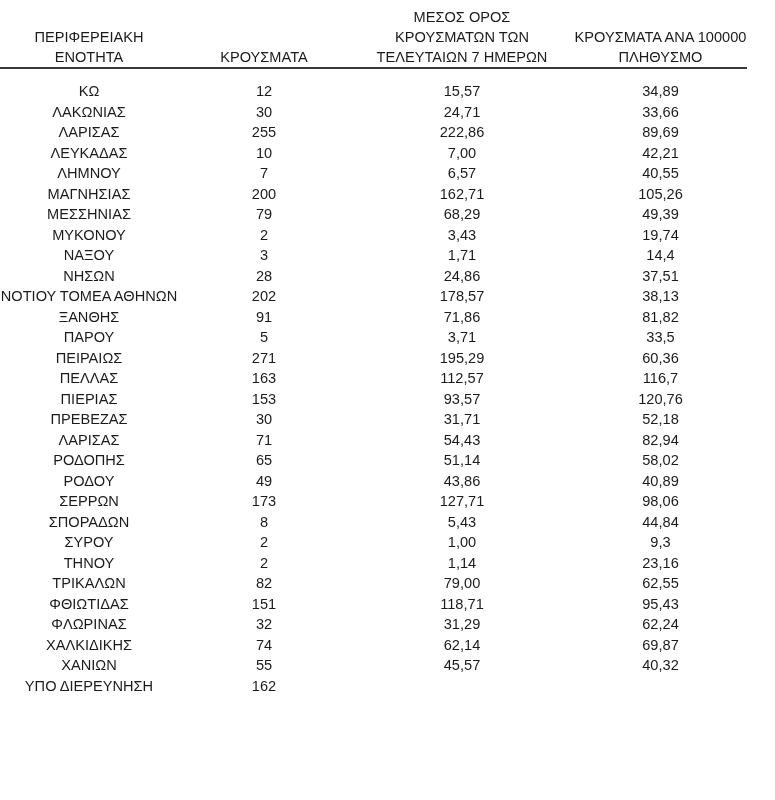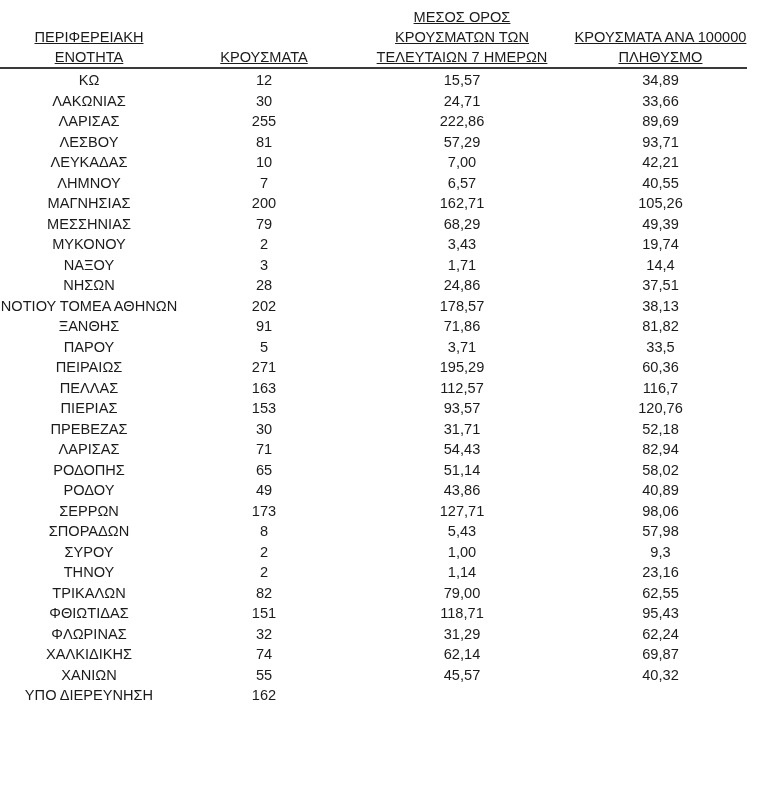--- a/index.html
+++ b/index.html
@@ -35,32 +35,31 @@
   thead th{
     font-weight:normal;
     text-align:center;
     vertical-align:bottom;
     white-space:pre-line;
     line-height:20px;
     padding:0;
     border-bottom:2px solid var(--rule-dark);
     box-shadow:0 1px 0 var(--rule-light);
     overflow:visible;
-    text-decoration:underline;
   }
   tbody td{
     text-align:center;
     height:20.5px;
     line-height:20.5px;
     padding:0;
     white-space:nowrap;
     overflow:visible;
   }
   tbody tr:first-child td{
-    padding-top:1px;
+    padding-top:12px;
   }
 </style>
 </head>
 <body>
 
 <div class="page">
   <table class="cases-table">
     <colgroup>
       <col class="c-region">
       <col class="c-cases">
@@ -94,26 +93,20 @@
   </tr>
 
   <tr>
     <td>ΛΑΡΙΣΑΣ</td>
     <td>255</td>
     <td>222,86</td>
     <td>89,69</td>
   </tr>
 
 
-  <tr>
-    <td>ΛΕΣΒΟΥ</td>
-    <td>81</td>
-    <td>57,29</td>
-    <td>93,71</td>
-  </tr>
 
   <tr>
     <td>ΛΕΥΚΑΔΑΣ</td>
     <td>10</td>
     <td>7,00</td>
     <td>42,21</td>
   </tr>
 
   <tr>
     <td>ΛΗΜΝΟΥ</td>
@@ -232,21 +225,21 @@
     <td>ΣΕΡΡΩΝ</td>
     <td>173</td>
     <td>127,71</td>
     <td>98,06</td>
   </tr>
 
   <tr>
     <td>ΣΠΟΡΑΔΩΝ</td>
     <td>8</td>
     <td>5,43</td>
-    <td>57,98</td>
+    <td>44,84</td>
   </tr>
 
   <tr>
     <td>ΣΥΡΟΥ</td>
     <td>2</td>
     <td>1,00</td>
     <td>9,3</td>
   </tr>
 
   <tr>

